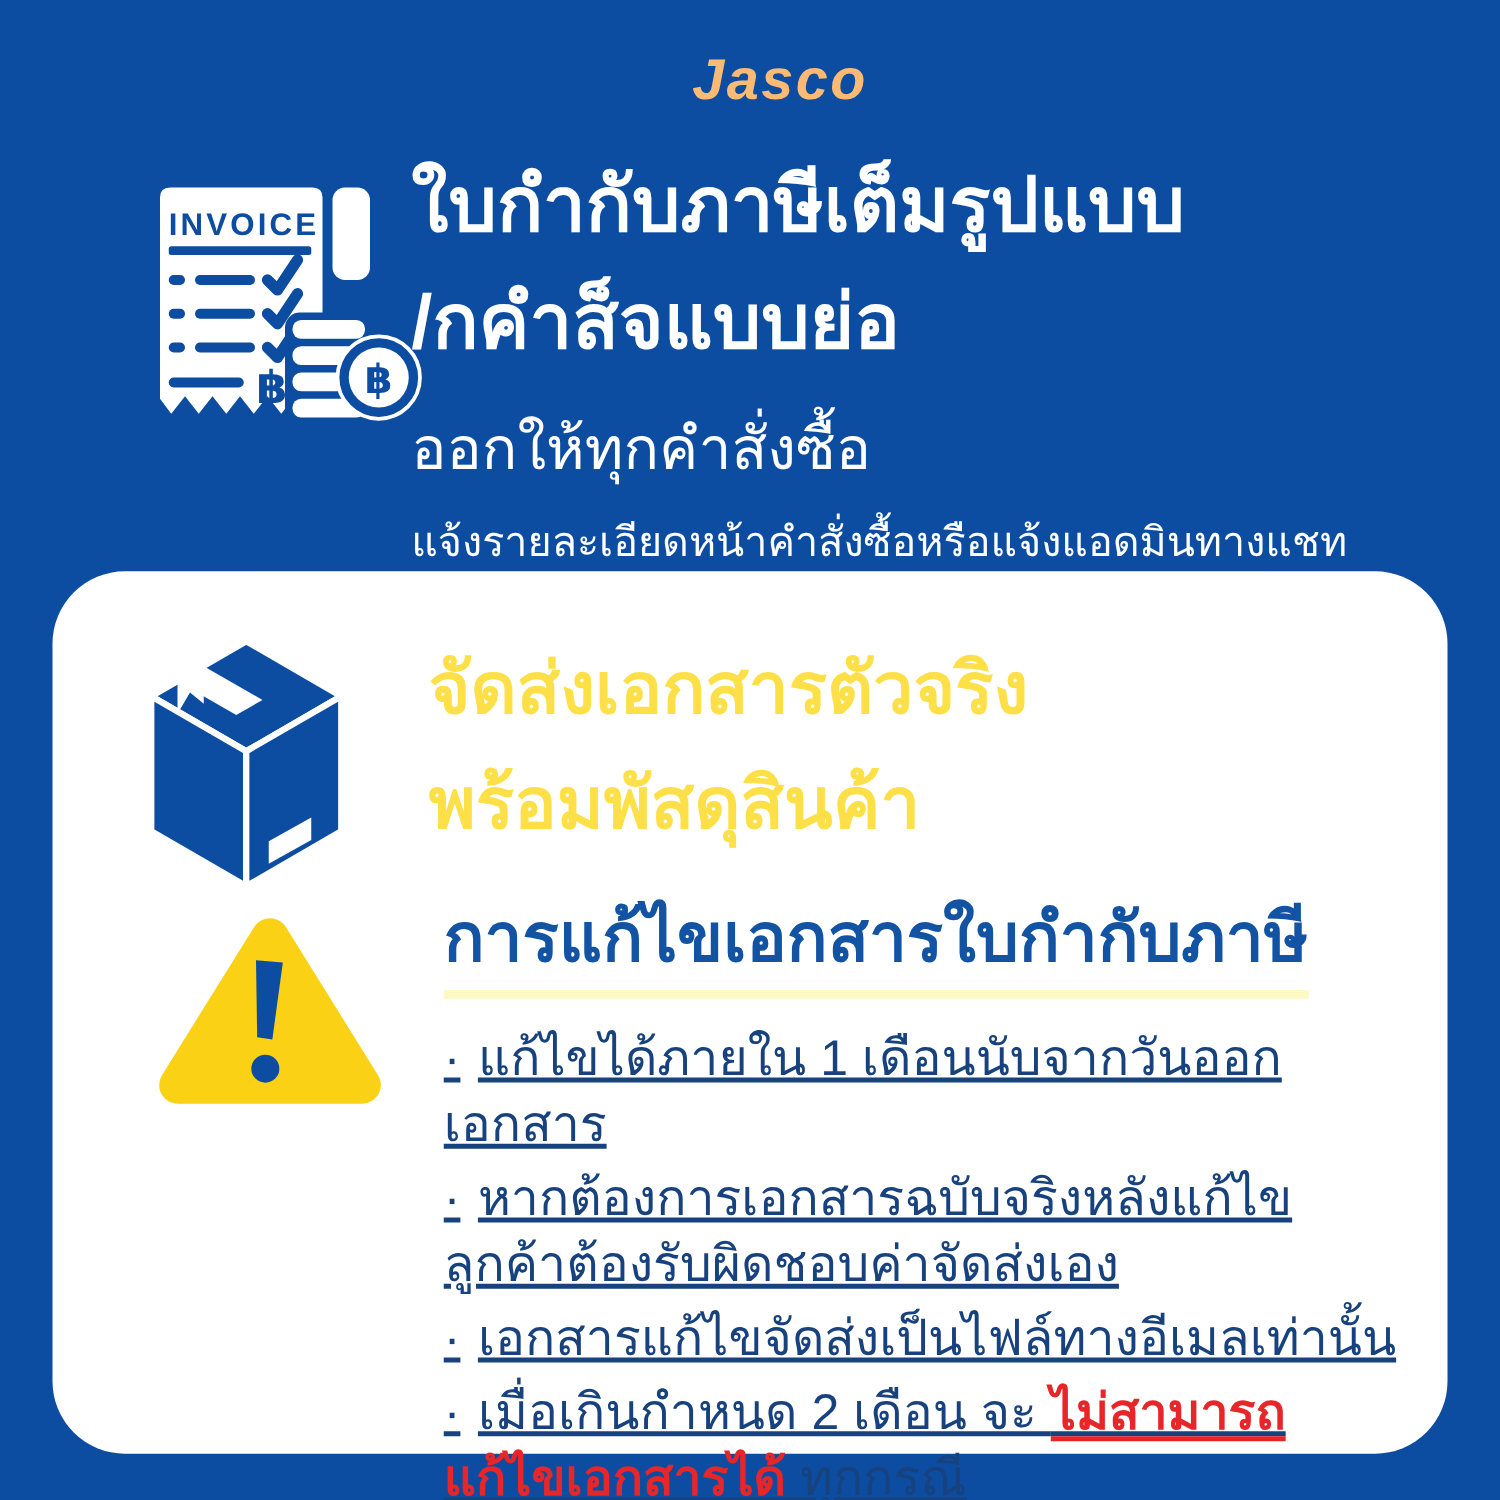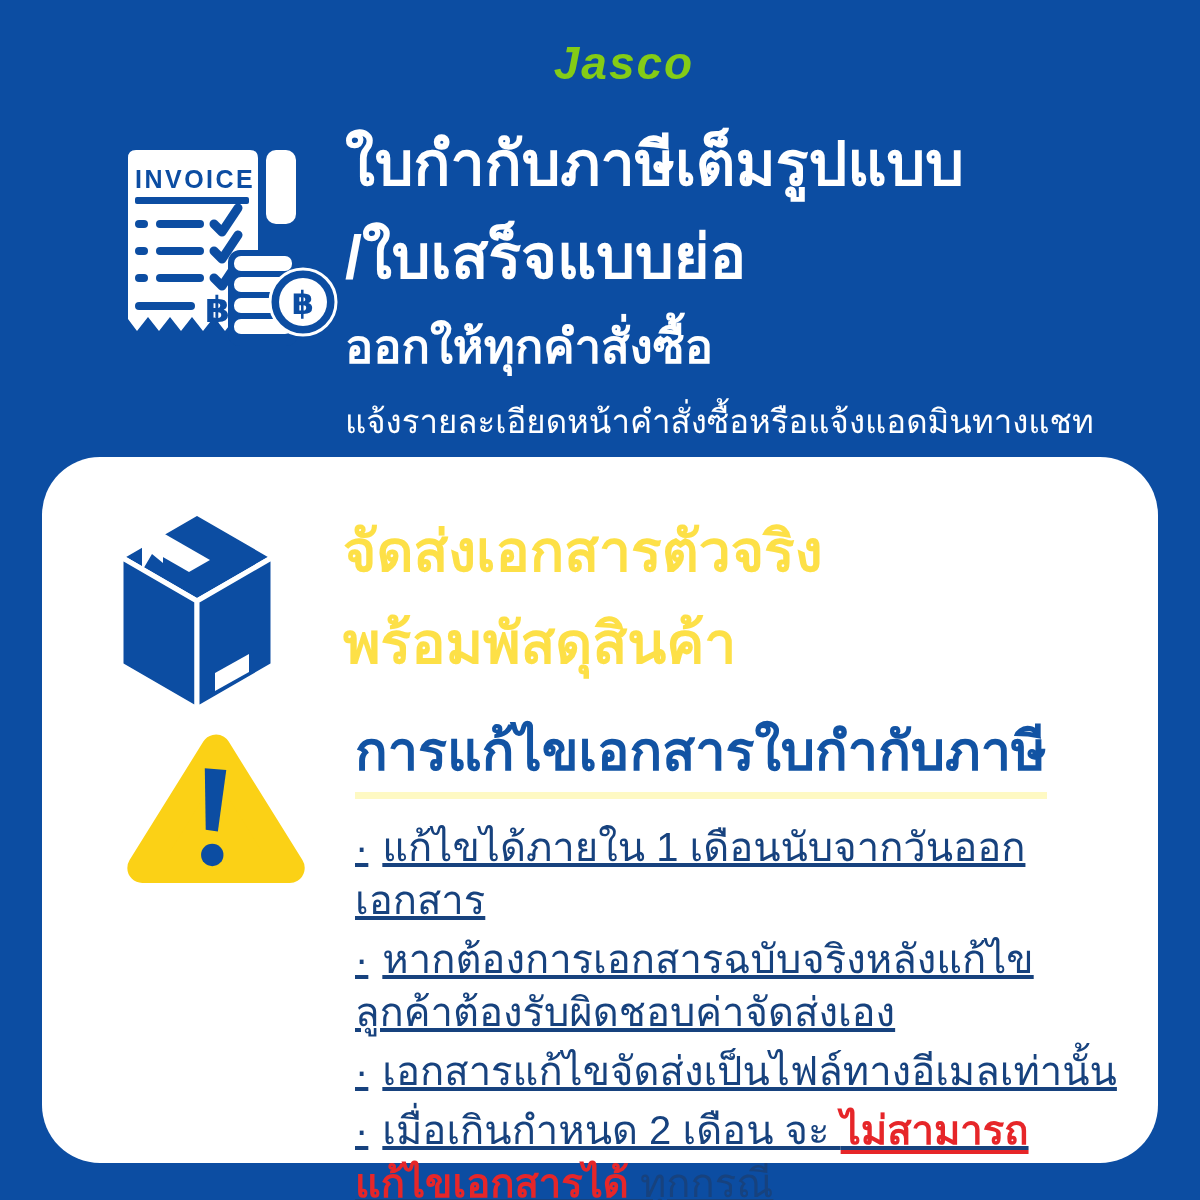--- a/index.html
+++ b/index.html
@@ -6,28 +6,28 @@
   body{
     width:1200px;height:1200px;overflow:hidden;
     font-family:"Liberation Sans","DejaVu Sans",sans-serif;
     background:#0C4DA2;
   }
   .canvas{position:relative;width:1200px;height:1200px;background:#0C4DA2;}
 
   
   .logo{
     position:absolute;left:0;right:0;top:36px;text-align:center;
-    color:#84cc16;font-size:46px;font-weight:800;font-style:italic;
+    color:#fdba74;font-size:46px;font-weight:800;font-style:italic;
     letter-spacing:2px;
     padding-left:48px;
   }
   .hero-icon{position:absolute;left:110px;top:142px;width:228px;height:208px;}
-  .hero-text{position:absolute;left:345px;top:118px;width:815px;color:#FFFFFF;}
+  .hero-text{position:absolute;left:329px;top:118px;width:815px;color:#FFFFFF;}
   .hero-title{font-size:61px;font-weight:800;line-height:93px;letter-spacing:0;}
-  .hero-subtitle{font-size:47px;font-weight:700;margin-top:14px;line-height:58px;}
+  .hero-subtitle{font-size:47px;font-weight:400;margin-top:26px;line-height:58px;}
   .hero-note{font-size:33px;font-weight:400;margin-top:24px;line-height:44px;}
 
   
   .card{
     position:absolute;left:42px;top:457px;width:1116px;height:706px;
     background:#FFFFFF;border-radius:58px;
   }
   .box-icon{position:absolute;left:117px;top:510px;width:160px;height:202px;}
   .ship-heading{
     position:absolute;left:343px;top:505px;width:760px;
@@ -88,21 +88,21 @@
     <rect x="124" y="177" width="58" height="15" rx="7" fill="#FFFFFF"></rect>
 
     <circle cx="193" cy="160" r="33" fill="#0C4DA2" stroke="#FFFFFF" stroke-width="3"></circle>
     <circle cx="193" cy="160" r="24" fill="#FFFFFF"></circle>
     <text x="193" y="172" font-size="32" font-weight="bold" text-anchor="middle" fill="#0C4DA2">฿</text>
   </svg>
 
   <div class="hero-text">
     <div class="hero-title">
       <div>ใบกำกับภาษีเต็มรูปแบบ</div>
-      <div>/ใบเสร็จแบบย่อ</div>
+      <div>/กคำส็จแบบย่อ</div>
     </div>
     <div class="hero-subtitle">ออกให้ทุกคำสั่งซื้อ</div>
     <div class="hero-note">แจ้งรายละเอียดหน้าคำสั่งซื้อหรือแจ้งแอดมินทางแชท</div>
   </div>
 
   <div class="card"></div>
 
   <svg class="box-icon" viewBox="0 0 160 200" aria-hidden="true">
     <polygon points="80,2 156,46 80,90 4,46" fill="#0C4DA2" stroke="#FFFFFF" stroke-width="5" stroke-linejoin="round"></polygon>
     <polygon points="4,46 80,90 80,198 4,154" fill="#0C4DA2" stroke="#FFFFFF" stroke-width="5" stroke-linejoin="round"></polygon>

